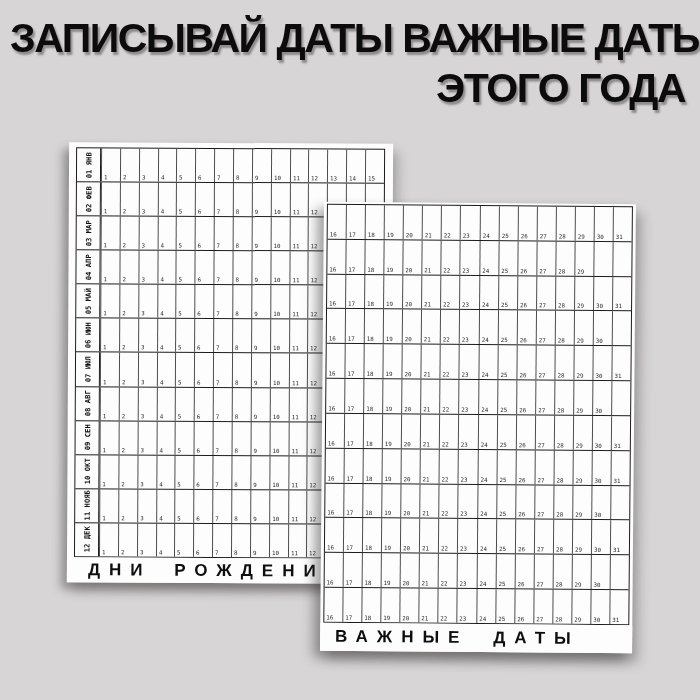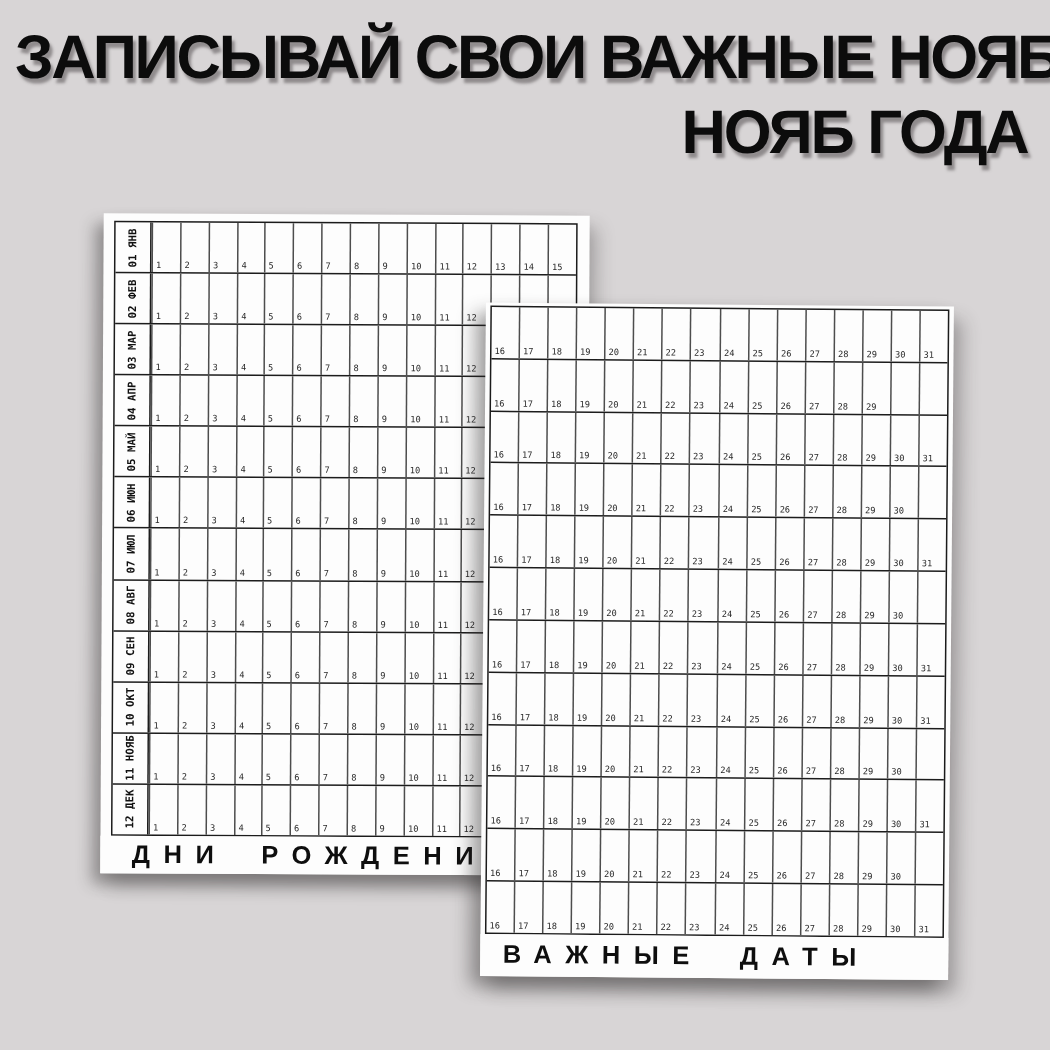--- a/index.html
+++ b/index.html
@@ -53,22 +53,22 @@
     display:flex;align-items:center;color:#0e0e0e;font-weight:700;
     white-space:nowrap;overflow:hidden;
   }
   .sheet-left  .sheet-footer{height:25px;padding-left:21px;font-size:17px;letter-spacing:9px;word-spacing:9px;}
   .sheet-right .sheet-footer{height:28px;padding-left:15px;font-size:17px;letter-spacing:9px;word-spacing:11px;}
 </style>
 </head>
 <body>
 
 <div class="header">
-  <div>ЗАПИСЫВАЙ СВОИ ВАЖНЫЕ НОЯБ</div>
-  <div>НОЯБ ГОДА</div>
+  <div>ЗАПИСЫВАЙ ДАТЫ ВАЖНЫЕ ДАТЫ</div>
+  <div>ЭТОГО ГОДА</div>
 </div>
 
 <div class="sheet sheet-left">
   <div class="grid">
       <div class="grid-row">
         <div class="month-cell">
           <span class="month-label">01 ЯНВ</span>
         </div>
         <div class="day-cell">
           <span class="day-number">1</span>

